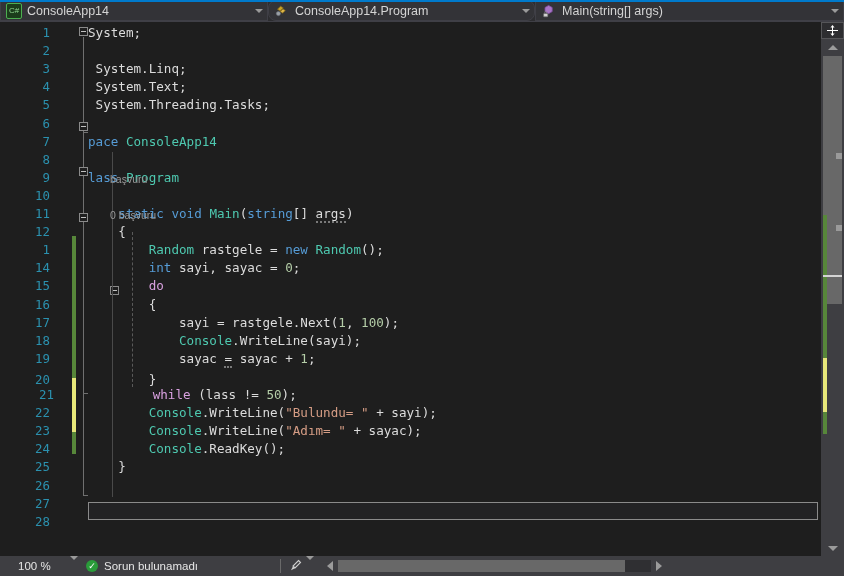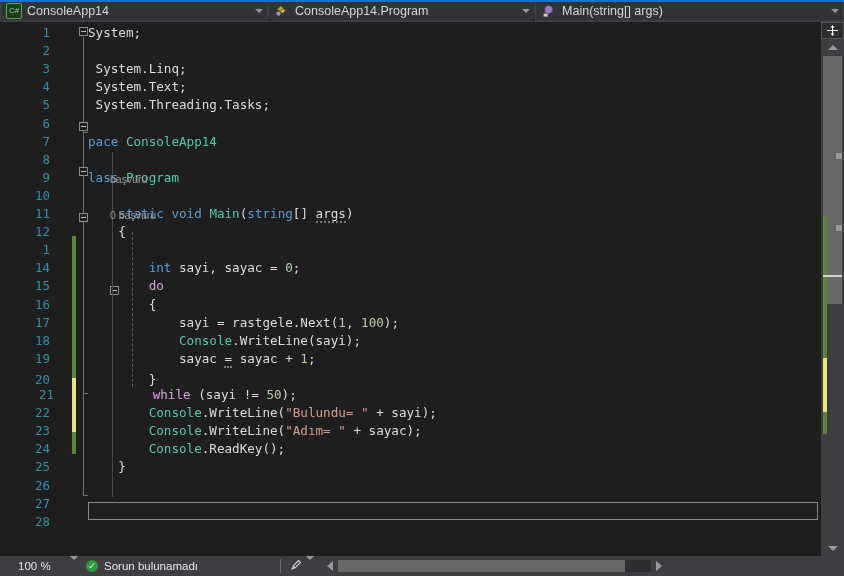--- a/index.html
+++ b/index.html
@@ -436,29 +436,29 @@
         <div class="row" style="position: absolute; left: 0px; top: 38.2px; width: 844px;"><span class="ln">3</span><span class="code"><span class="id"> System.Linq;</span></span></div>
         <div class="row" style="position: absolute; left: 0px; top: 56.3px; width: 844px;"><span class="ln">4</span><span class="code"><span class="id"> System.Text;</span></span></div>
         <div class="row" style="position: absolute; left: 0px; top: 74.4px; width: 844px;"><span class="ln">5</span><span class="code"><span class="id"> System.Threading.Tasks;</span></span></div>
         <div class="row" style="position: absolute; left: 0px; top: 92.5px; width: 844px;"><span class="ln">6</span><span class="code"></span></div>
         <div class="row" style="position: absolute; left: 0px; top: 110.6px; width: 844px;"><span class="ln">7</span><span class="code"><span class="kw">pace </span><span class="type">ConsoleApp14</span></span></div>
         <div class="row" style="position: absolute; left: 0px; top: 128.7px; width: 844px;"><span class="ln">8</span><span class="code"></span></div>
         <div class="row" style="position: absolute; left: 0px; top: 146.8px; width: 844px;"><span class="ln">9</span><span class="code"><span class="kw">lass </span><span class="type">Program</span></span></div>
         <div class="row" style="position: absolute; left: 0px; top: 164.9px; width: 844px;"><span class="ln">10</span><span class="code"></span></div>
         <div class="row" style="position: absolute; left: 0px; top: 183px; width: 844px;"><span class="ln">11</span><span class="code"><span class="plain">    </span><span class="kw">static</span><span class="plain"> </span><span class="kw">void</span><span class="plain"> </span><span class="type">Main</span><span class="punc">(</span><span class="kw">string</span><span class="punc">[] </span><span class="sugg">args</span><span class="punc">)</span></span></div>
         <div class="row" style="position: absolute; left: 0px; top: 201.1px; width: 844px;"><span class="ln">12</span><span class="code"><span class="punc">    {</span></span></div>
-        <div class="row" style="position: absolute; left: 0px; top: 219.2px; width: 844px;"><span class="ln">1</span></div>
+        <div class="row" style="position: absolute; left: 0px; top: 219.2px; width: 844px;"><span class="ln">1</span><span class="code"><span class="plain">        </span><span class="type">Random</span><span class="id"> rastgele </span><span class="punc">= </span><span class="kw">new</span><span class="plain"> </span><span class="type">Random</span><span class="punc">();</span></span></div>
         <div class="row" style="position: absolute; left: 0px; top: 237.3px; width: 844px;"><span class="ln">14</span><span class="code"><span class="plain">        </span><span class="kw">int</span><span class="id"> sayi, sayac </span><span class="punc">= </span><span class="num">0</span><span class="punc">;</span></span></div>
         <div class="row" style="position: absolute; left: 0px; top: 255.4px; width: 844px;"><span class="ln">15</span><span class="code"><span class="plain">        </span><span class="kwc">do</span></span></div>
         <div class="row" style="position: absolute; left: 0px; top: 273.5px; width: 844px;"><span class="ln">16</span><span class="code"><span class="punc">        {</span></span></div>
         <div class="row" style="position: absolute; left: 0px; top: 291.6px; width: 844px;"><span class="ln">17</span><span class="code"><span class="id">            sayi </span><span class="punc">= </span><span class="id">rastgele</span><span class="punc">.</span><span class="plain">Next</span><span class="punc">(</span><span class="num">1</span><span class="punc">, </span><span class="num">100</span><span class="punc">);</span></span></div>
         <div class="row" style="position: absolute; left: 0px; top: 309.7px; width: 844px;"><span class="ln">18</span><span class="code"><span class="plain">            </span><span class="type">Console</span><span class="punc">.</span><span class="plain">WriteLine</span><span class="punc">(</span><span class="id">sayi</span><span class="punc">);</span></span></div>
         <div class="row" style="position: absolute; left: 0px; top: 327.8px; width: 740px;"><span class="ln">19</span><span class="code"><span class="id">            sayac </span><span class="sugg">=</span><span class="id"> sayac </span><span class="punc">+ </span><span class="num">1</span><span class="punc">;</span></span></div>
         <div class="row" style="position: absolute; left: 0px; top: 349px; width: 836px;"><span class="ln">20</span><span class="code"><span class="punc">        }</span></span></div>
-        <div class="row" style="position: absolute; left: 4px; top: 364px; width: 844px;"><span class="ln">21</span><span class="code"><span class="plain">        </span><span class="kwc">while</span><span class="id"> (sayi </span><span class="punc">!= </span><span class="num">50</span><span class="punc">);</span></span></div>
+        <div class="row" style="position: absolute; left: 4px; top: 364px; width: 844px;"><span class="ln">21</span><span class="code"><span class="plain">        </span><span class="kwc">while</span><span class="id"> (lass </span><span class="punc">!= </span><span class="num">50</span><span class="punc">);</span></span></div>
         <div class="row" style="position: absolute; left: 0px; top: 382.1px; width: 844px;"><span class="ln">22</span><span class="code"><span class="plain">        </span><span class="type">Console</span><span class="punc">.</span><span class="plain">WriteLine</span><span class="punc">(</span><span class="str">"Bulundu= "</span><span class="punc"> + </span><span class="id">sayi</span><span class="punc">);</span></span></div>
         <div class="row" style="position: absolute; left: 0px; top: 400.2px; width: 844px;"><span class="ln">23</span><span class="code"><span class="plain">        </span><span class="type">Console</span><span class="punc">.</span><span class="plain">WriteLine</span><span class="punc">(</span><span class="str">"Adım= "</span><span class="punc"> + </span><span class="id">sayac</span><span class="punc">);</span></span></div>
         <div class="row" style="position: absolute; left: 0px; top: 418.3px; width: 844px;"><span class="ln">24</span><span class="code"><span class="plain">        </span><span class="type">Console</span><span class="punc">.</span><span class="plain">ReadKey</span><span class="punc">();</span></span></div>
         <div class="row" style="position: absolute; left: 0px; top: 436.4px; width: 680px;"><span class="ln">25</span><span class="code"><span class="punc">    }</span></span></div>
         <div class="row" style="position: absolute; left: 0px; top: 454.5px; width: 844px;"><span class="ln">26</span><span class="code"></span></div>
         <div class="row" style="position: absolute; left: 0px; top: 472.6px; width: 844px;"><span class="ln">27</span><span class="code"></span></div>
         <div class="row" style="position: absolute; left: 0px; top: 490.7px; width: 844px;"><span class="ln">28</span><span class="code"></span></div>
       </div>
     <div id="codelens-layer">
         <div class="codelens" style="position: absolute; top: 150.8px; left: 110px;">başvuru</div>

